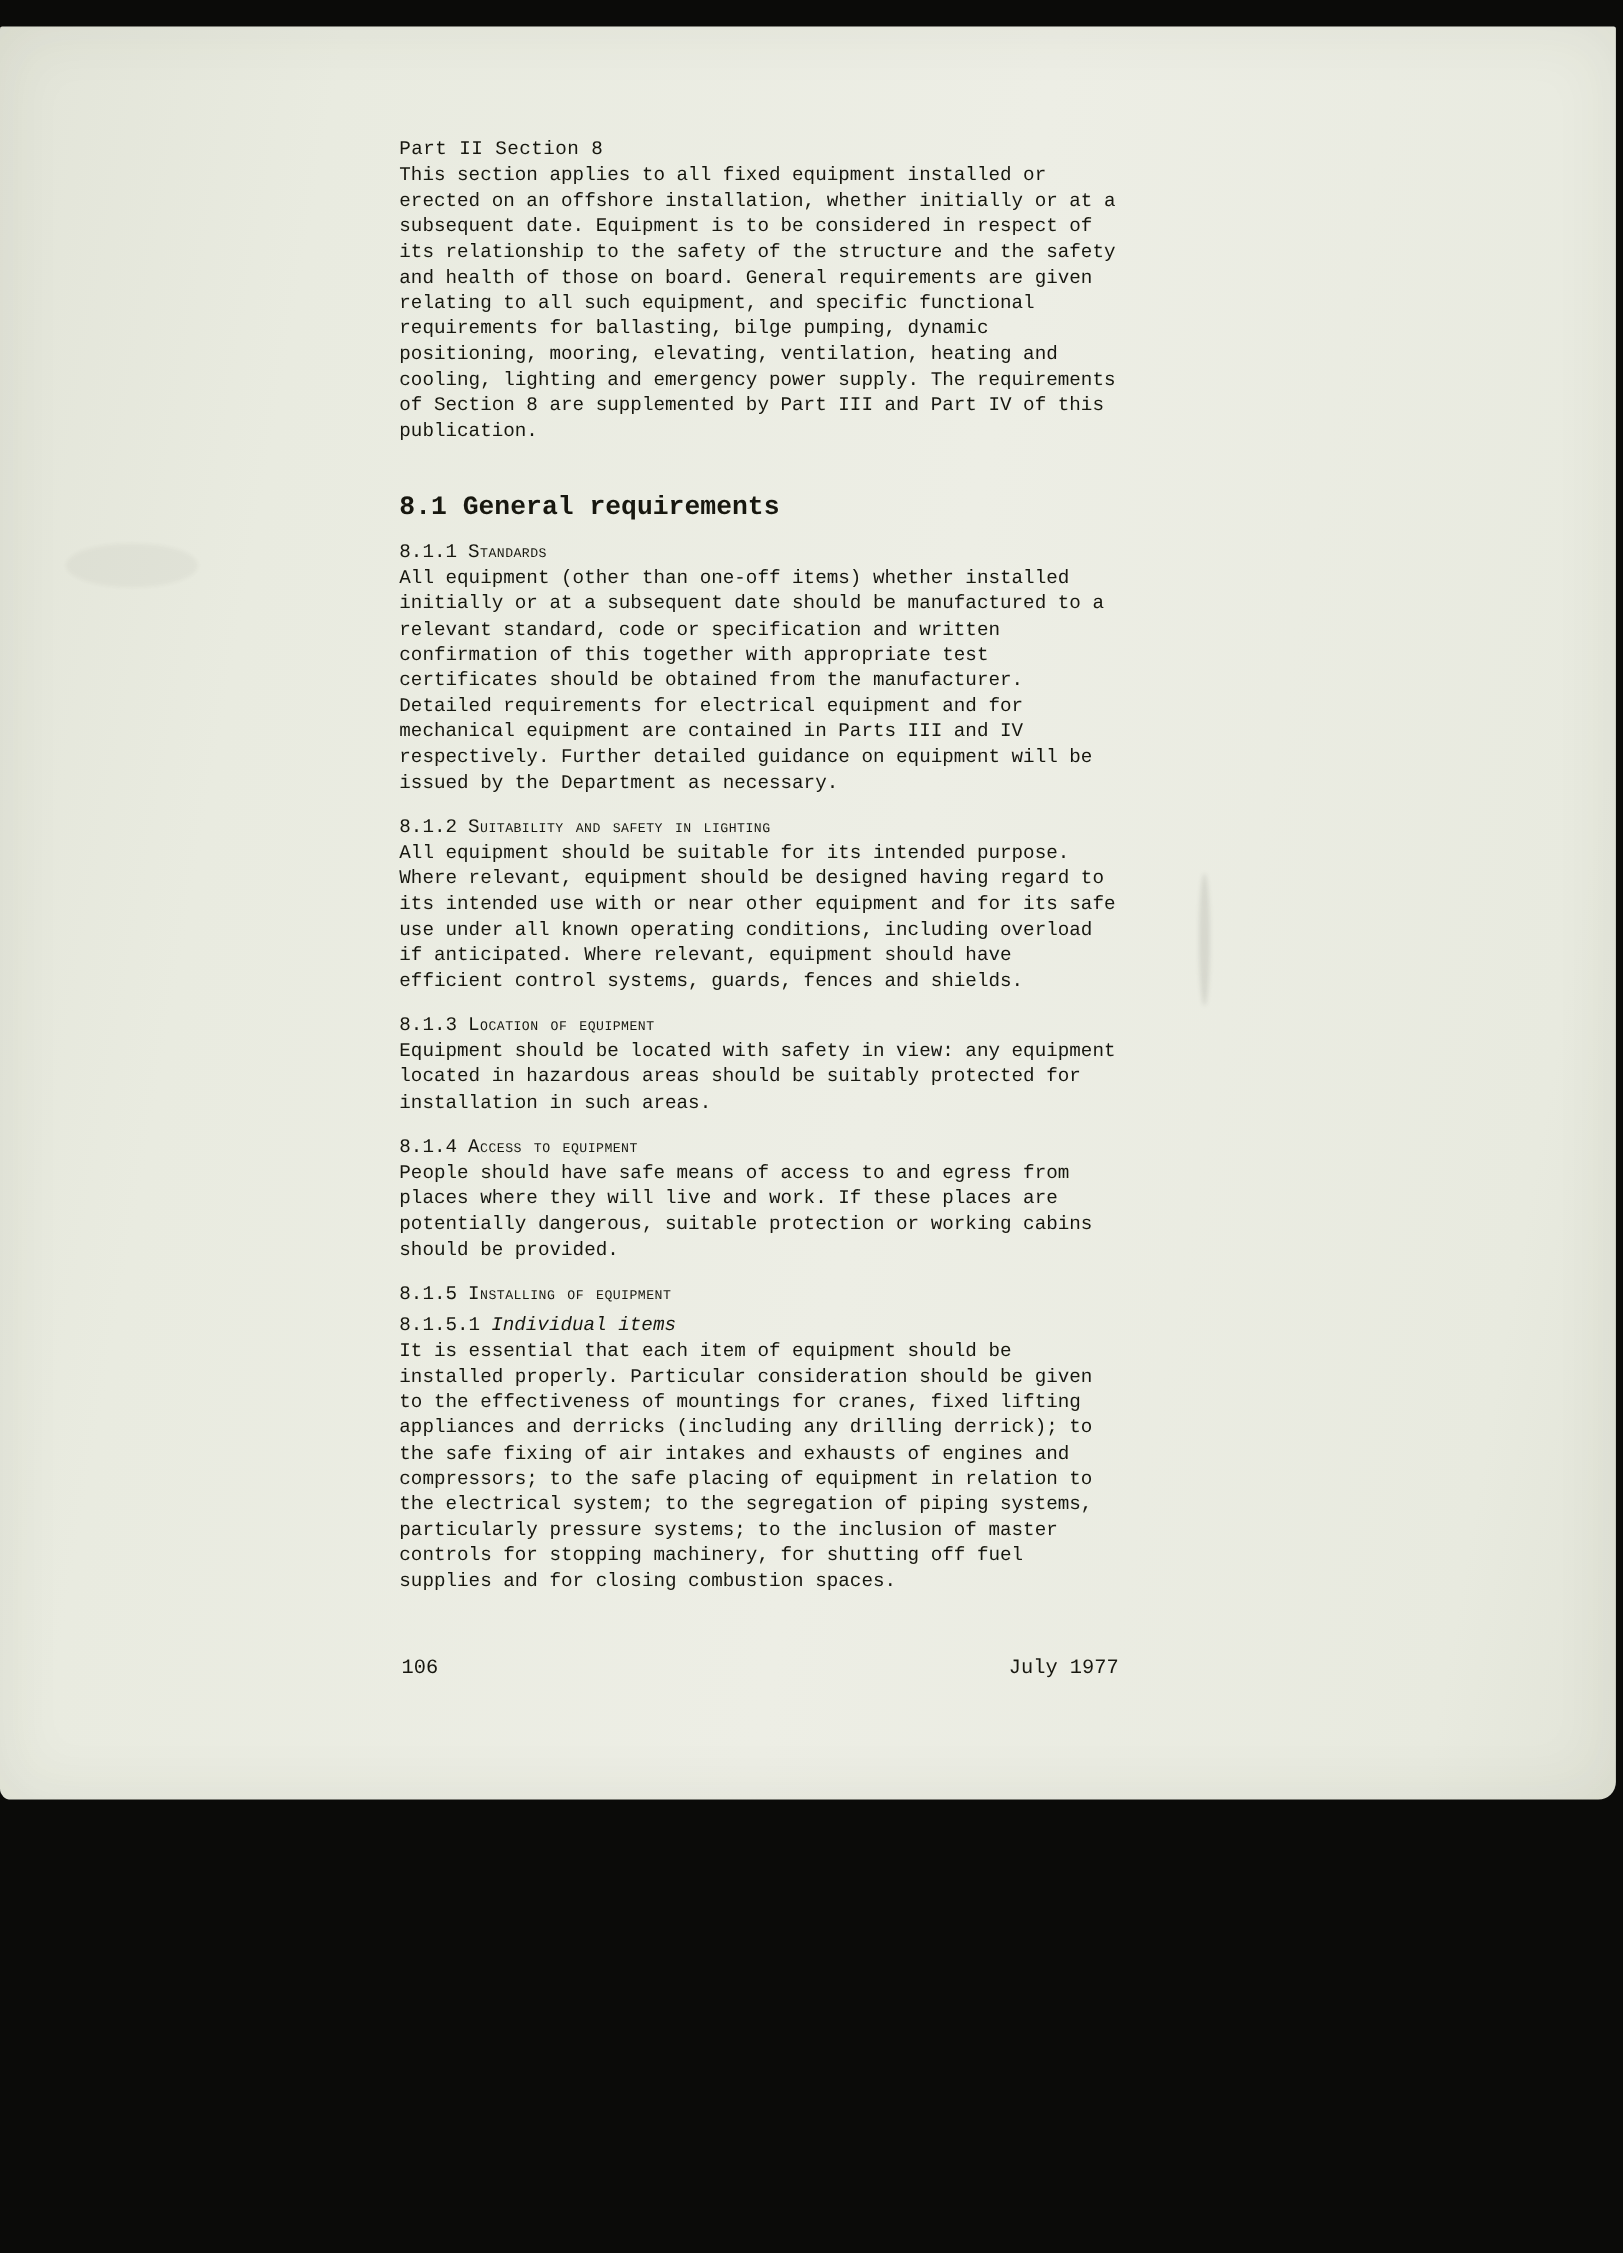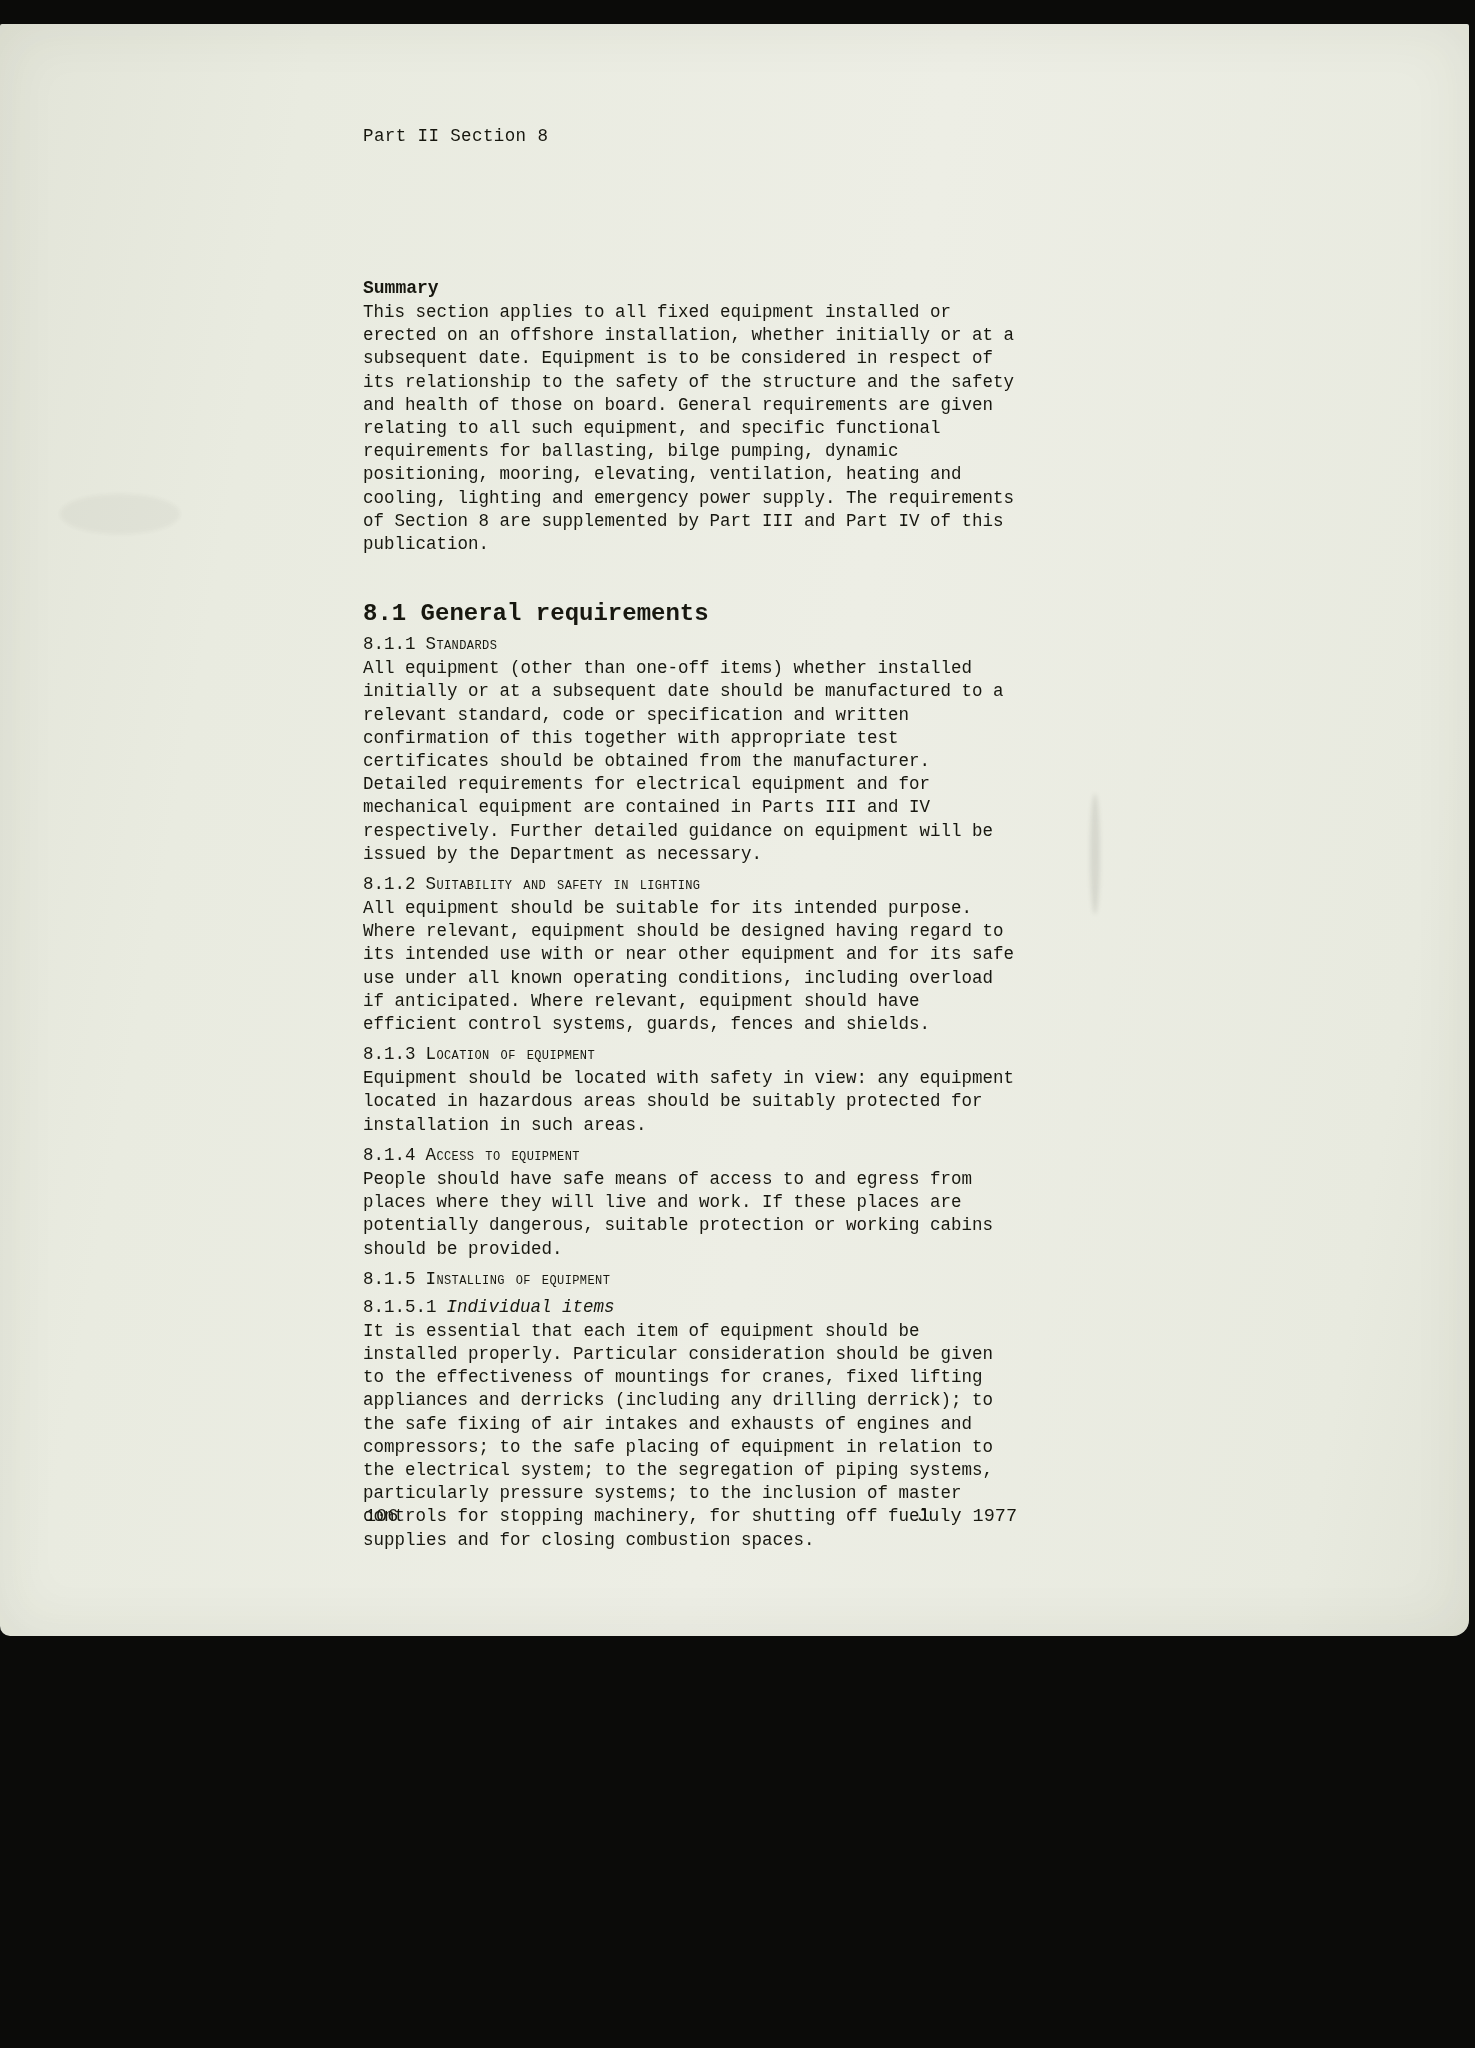--- a/index.html
+++ b/index.html
@@ -51,21 +51,21 @@
   }
   .section-head {
     font-weight: bold;
     font-size: 24px;
     line-height: 24px;
     margin-top: 46px;
   }
   .sc-head {
     font-size: 17.5px;
     line-height: 23px;
-    margin-top: 7px;
+    margin-top: 17px;
   }
   .sc-head .num { margin-right: 10px; }
   .sc-head .label {
     font-variant: small-caps;
     letter-spacing: 0.4px;
   }
   .italic-head {
     font-size: 17.5px;
     line-height: 23px;
     margin-top: 5px;
@@ -104,21 +104,20 @@
 <body>
 
 <div class="scan">
   <div class="paper">
 
     <div class="column">
       <div class="kicker">Part II Section 8</div>
 
 
       <div>
-          <div class="summary-head">Summary</div>
           <div class="para">This section applies to all fixed equipment installed or erected on an offshore installation, whether initially or at a subsequent date. Equipment is to be considered in respect of its relationship to the safety of the structure and the safety and health of those on board. General requirements are given relating to all such equipment, and specific functional requirements for ballasting, bilge pumping, dynamic positioning, mooring, elevating, ventilation, heating and cooling, lighting and emergency power supply. The requirements of Section 8 are supplemented by Part III and Part IV of this publication.</div>
           <div class="section-head">8.1 General requirements</div>
           <div class="sc-head"><span class="num">8.1.1</span><span class="label">Standards</span></div>
           <div class="para">All equipment (other than one-off items) whether installed initially or at a subsequent date should be manufactured to a relevant standard, code or specification and written confirmation of this together with appropriate test certificates should be obtained from the manufacturer. Detailed requirements for electrical equipment and for mechanical equipment are contained in Parts III and IV respectively. Further detailed guidance on equipment will be issued by the Department as necessary.</div>
           <div class="sc-head"><span class="num">8.1.2</span><span class="label">Suitability and safety in lighting</span></div>
           <div class="para">All equipment should be suitable for its intended purpose. Where relevant, equipment should be designed having regard to its intended use with or near other equipment and for its safe use under all known operating conditions, including overload if anticipated. Where relevant, equipment should have efficient control systems, guards, fences and shields.</div>
           <div class="sc-head"><span class="num">8.1.3</span><span class="label">Location of equipment</span></div>
           <div class="para">Equipment should be located with safety in view: any equipment located in hazardous areas should be suitably protected for installation in such areas.</div>
           <div class="sc-head"><span class="num">8.1.4</span><span class="label">Access to equipment</span></div>
           <div class="para">People should have safe means of access to and egress from places where they will live and work. If these places are potentially dangerous, suitable protection or working cabins should be provided.</div>

